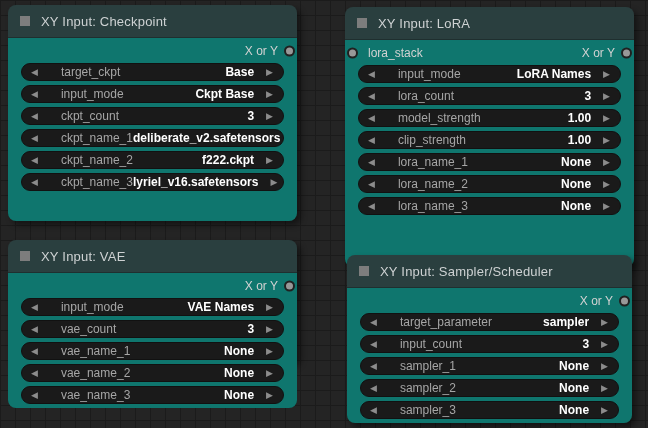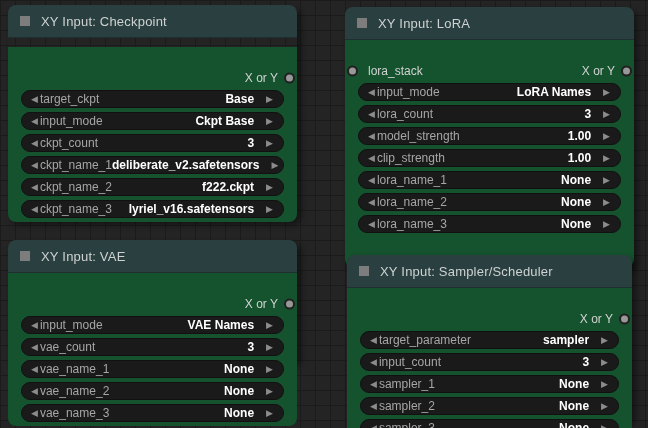--- a/index.html
+++ b/index.html
@@ -36,23 +36,23 @@
     flex: 0 0 10px;
   }
   .node-title {
     color: #ced2d3;
     font-size: 13px;
     letter-spacing: 0.2px;
     white-space: nowrap;
   }
   .node-body {
     flex: 1;
-    background: #14532d;
+    background: #0f766e;
     border-radius: 0 0 8px 8px;
-    padding-top: 21px;
+    padding-top: 3px;
     position: relative;
   }
   .slot-row {
     height: 20px;
     margin-bottom: 2px;
     position: relative;
     display: flex;
     align-items: center;
     justify-content: space-between;
     font-size: 12px;
@@ -86,31 +86,31 @@
   .arr {
     color: #8c8c8c;
     font-size: 9px;
     line-height: 1;
     flex: 0 0 auto;
   }
   .arr-l { margin-left: 9px; }
   .arr-r { margin-left: 12px; margin-right: 10px; }
   .wlabel {
     color: #a6a6a6;
-    margin-left: 2px;
+    margin-left: 23px;
     flex: 0 1 auto;
   }
   .wvalue {
     color: #ffffff;
     font-weight: bold;
     margin-left: auto;
     flex: 0 0 auto;
   }
   
-  #node-checkpoint { left: 8px;   top: 5px;   width: 289px; height: 216px; gap: 9px; }
+  #node-checkpoint { left: 8px;   top: 5px;   width: 289px; height: 216px; }
   #node-lora       { left: 345px; top: 7px;   width: 289px; height: 260px; }
   #node-vae        { left: 8px;   top: 240px; width: 289px; height: 123px; }
   #node-sampler    { left: 347px; top: 255px; width: 285px; height: 168px; }
 </style>
 </head>
 <body>
 
 <div class="node" id="node-checkpoint">
   <div class="node-header">
     <span class="collapse-box"></span>

